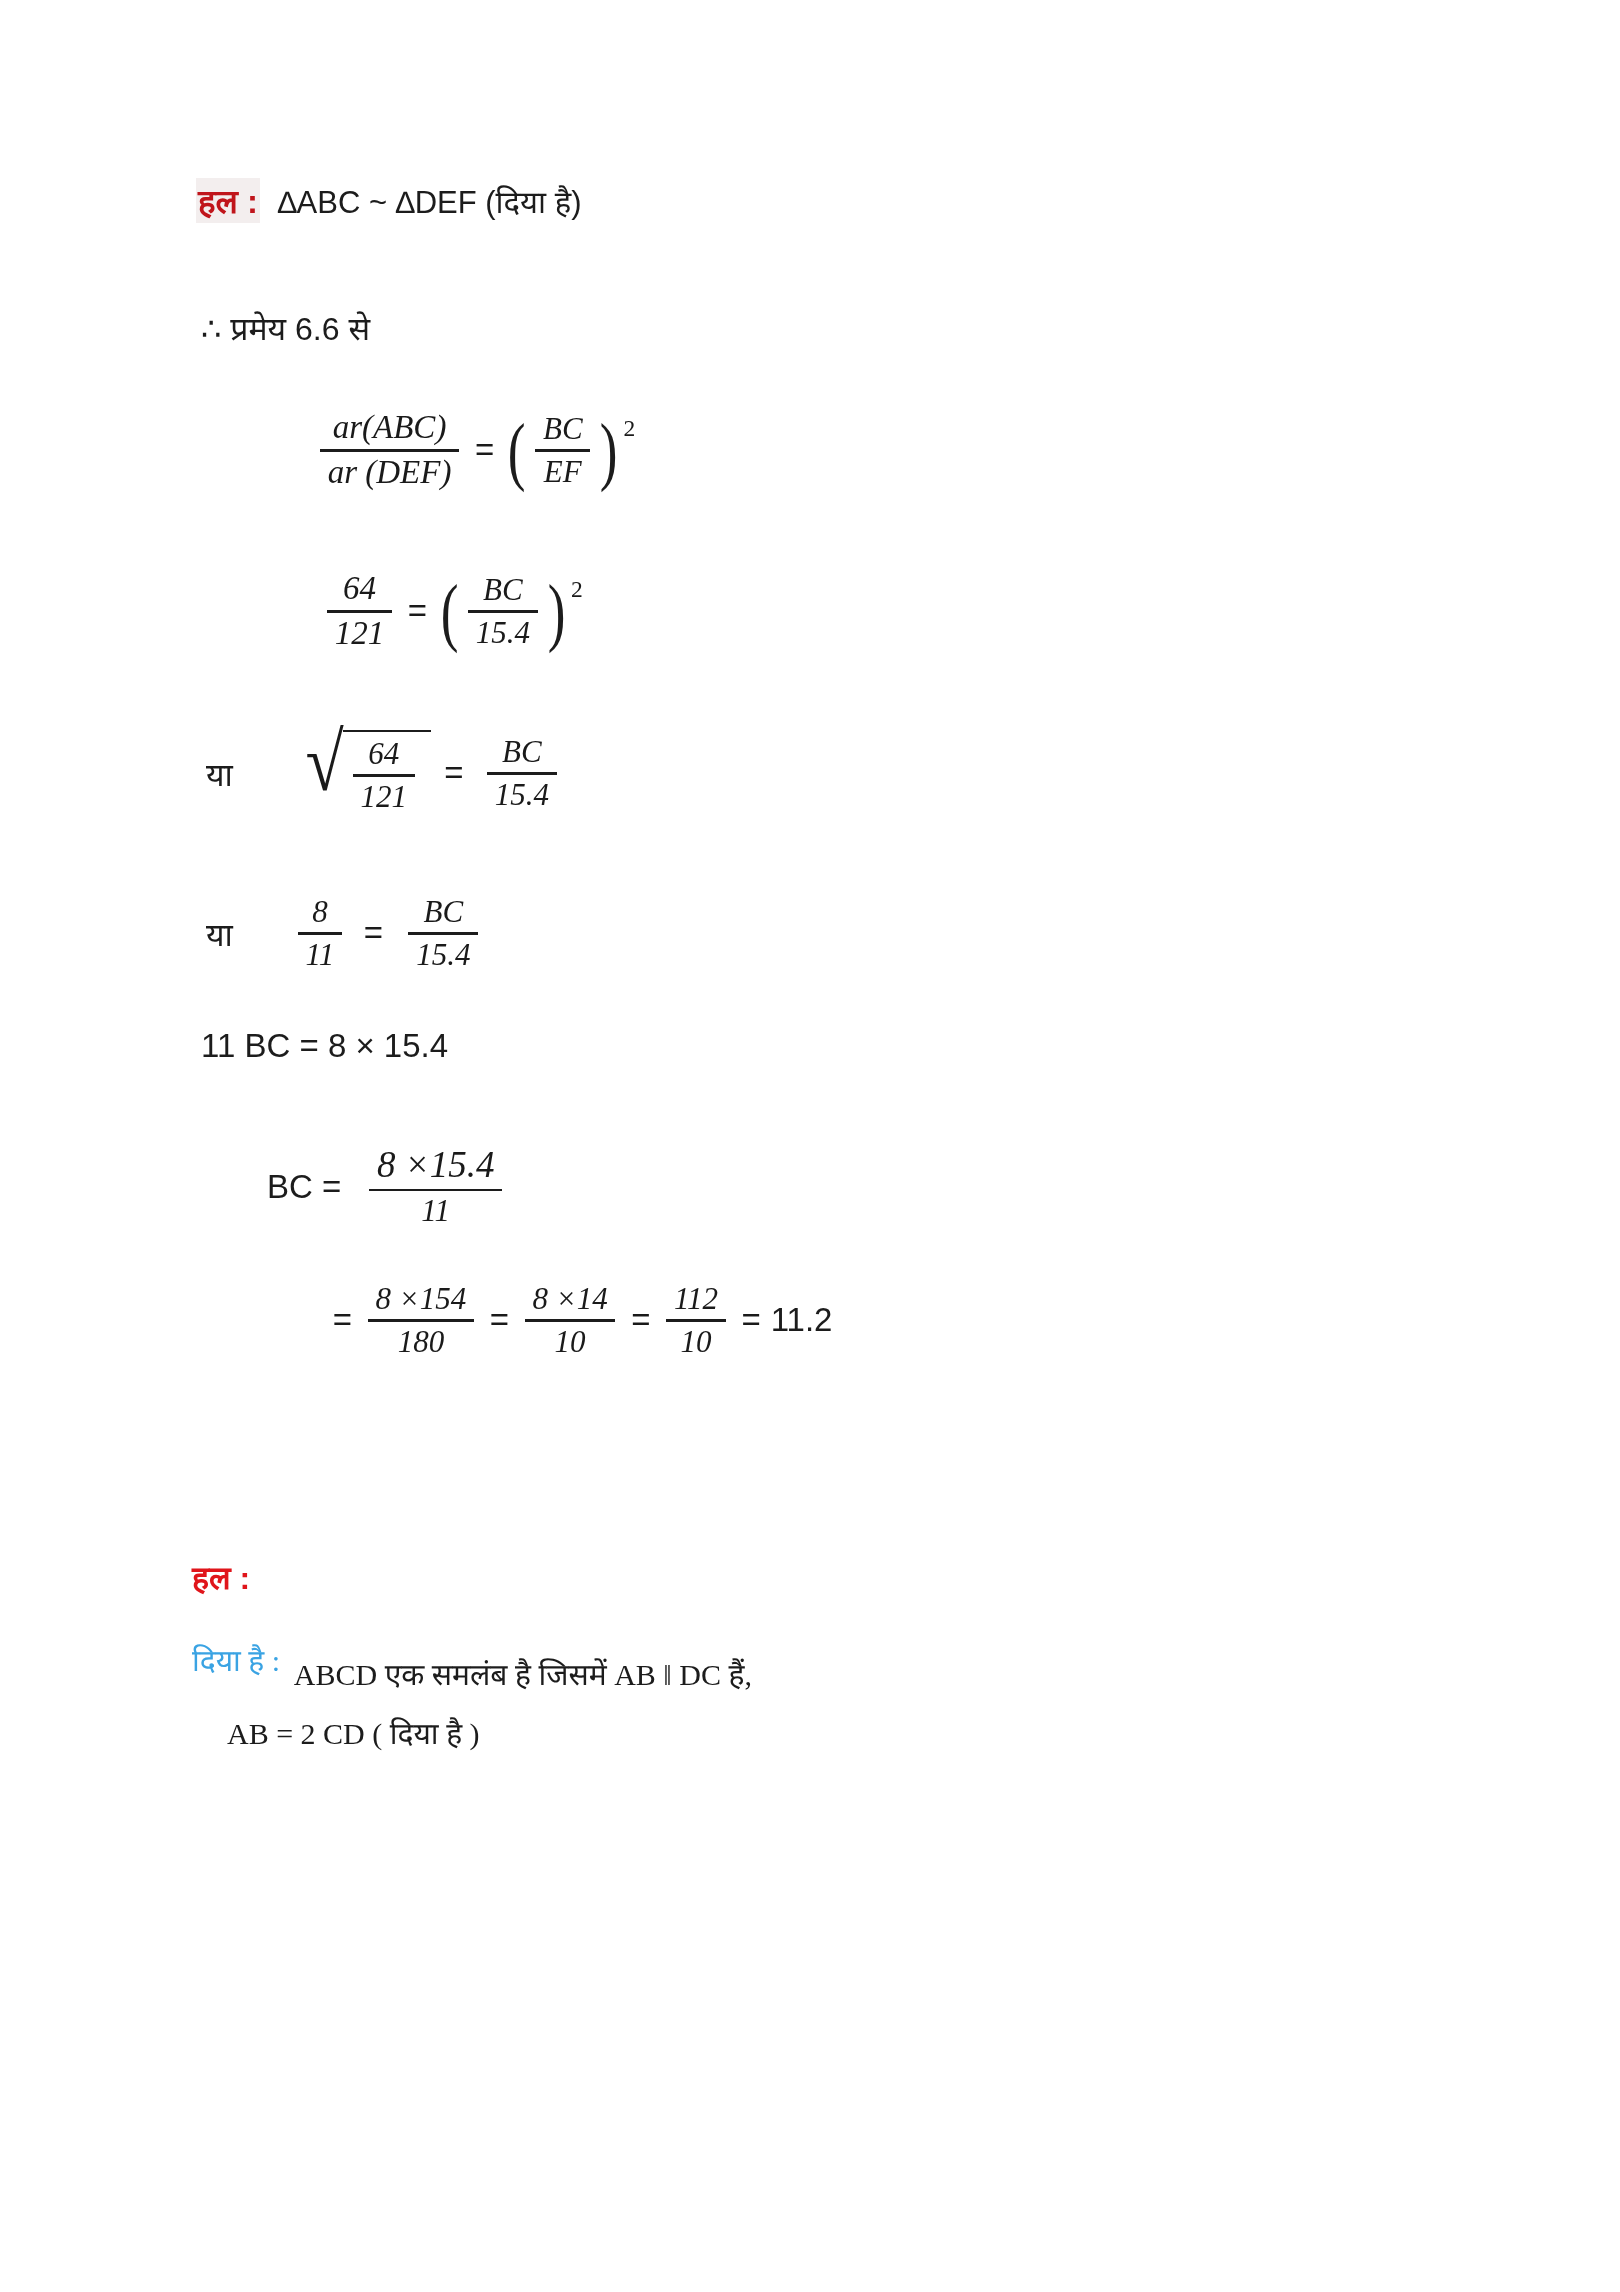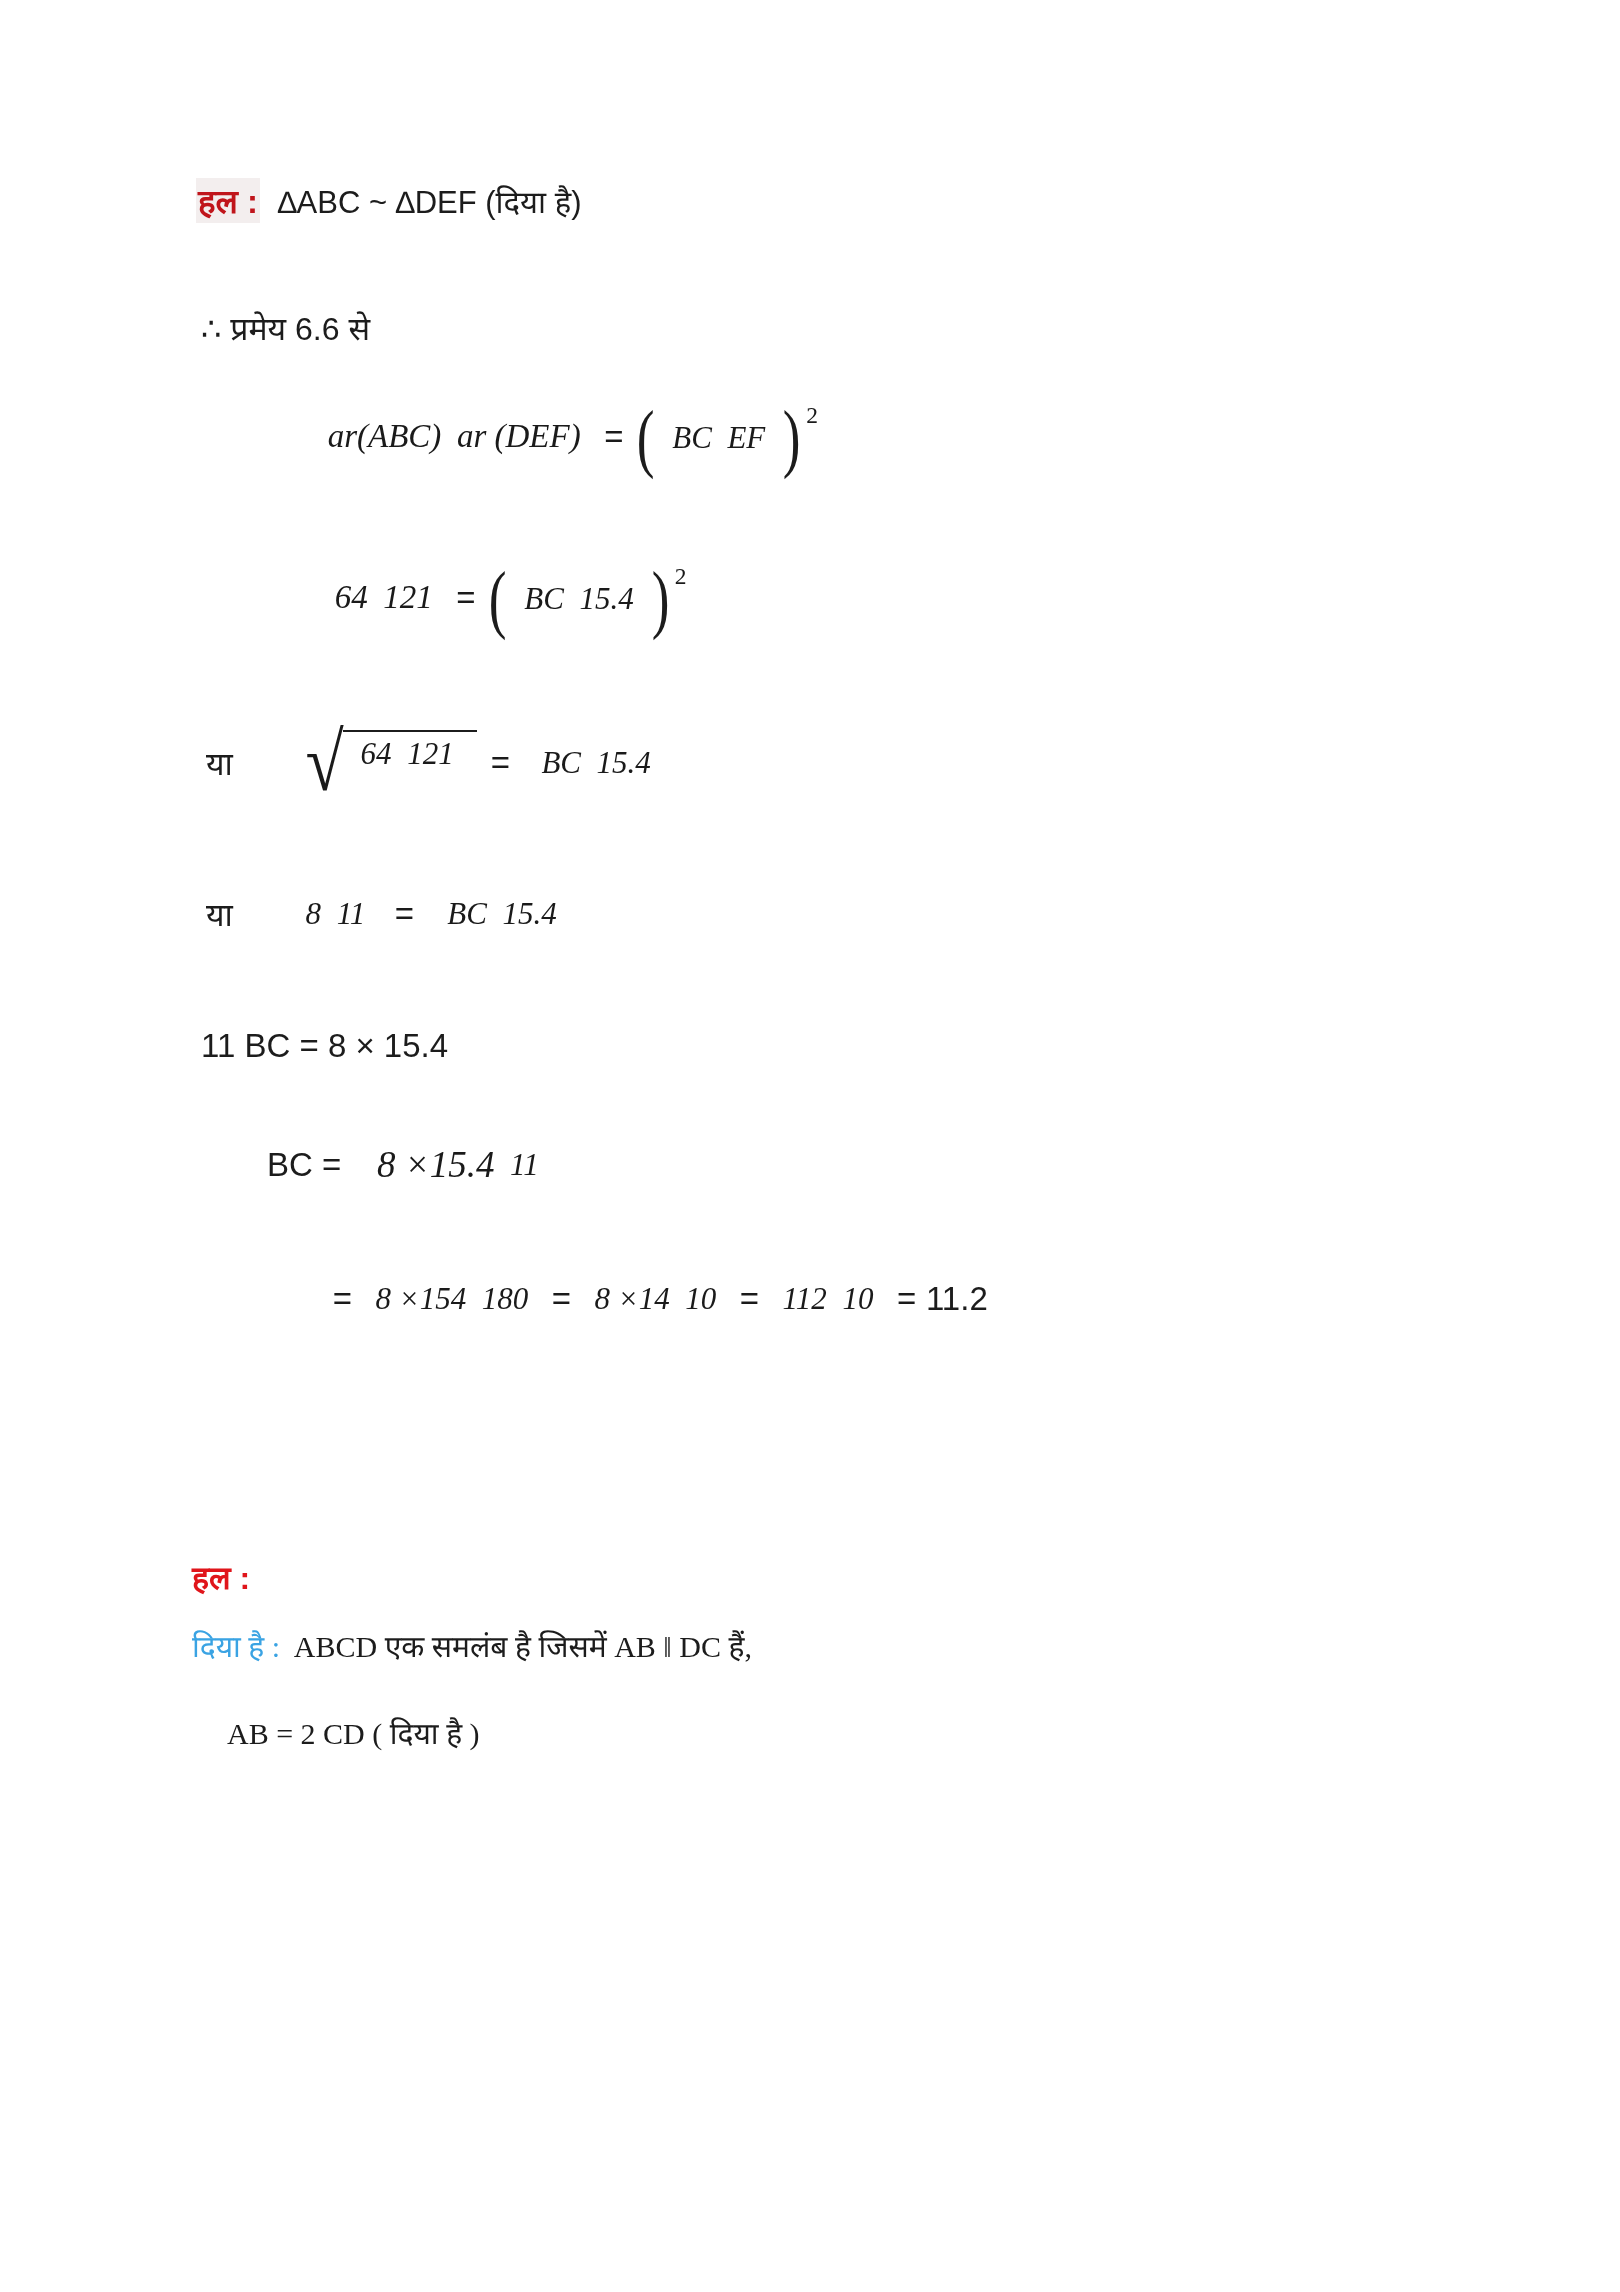--- a/index.html
+++ b/index.html
@@ -44,20 +44,21 @@
   }
 
   
   .mathline {
     display: flex;
     align-items: center;
     white-space: nowrap;
   }
   .frac {
     display: inline-flex;
+    flex-direction: column;
     align-items: center;
     justify-content: center;
     vertical-align: middle;
     margin: 0 5.9px;
   }
   .frac .num, .frac .den {
     padding: 2px 7.8px;
     text-align: center;
     line-height: 1.15;
   }
@@ -131,20 +132,21 @@
   }
   .diya {
     color: #3aa3e3;
     font-family: "Liberation Serif", serif;
     font-size: 30px;
   }
   .bodytext {
     font-family: "Liberation Serif", serif;
     font-size: 30px;
     color: #1c1c1c;
+    margin-top: 28px;
   }
 </style>
 </head>
 <body>
 
 <div class="page">
 
   <div class="abs row" style="left:196px; top:178px;">
     <span class="label-hal">हल :</span>
     <span class="plain" style="margin-left:17.6px; font-size:31px;">∆ABC ~ ∆DEF  (दिया है)</span>

